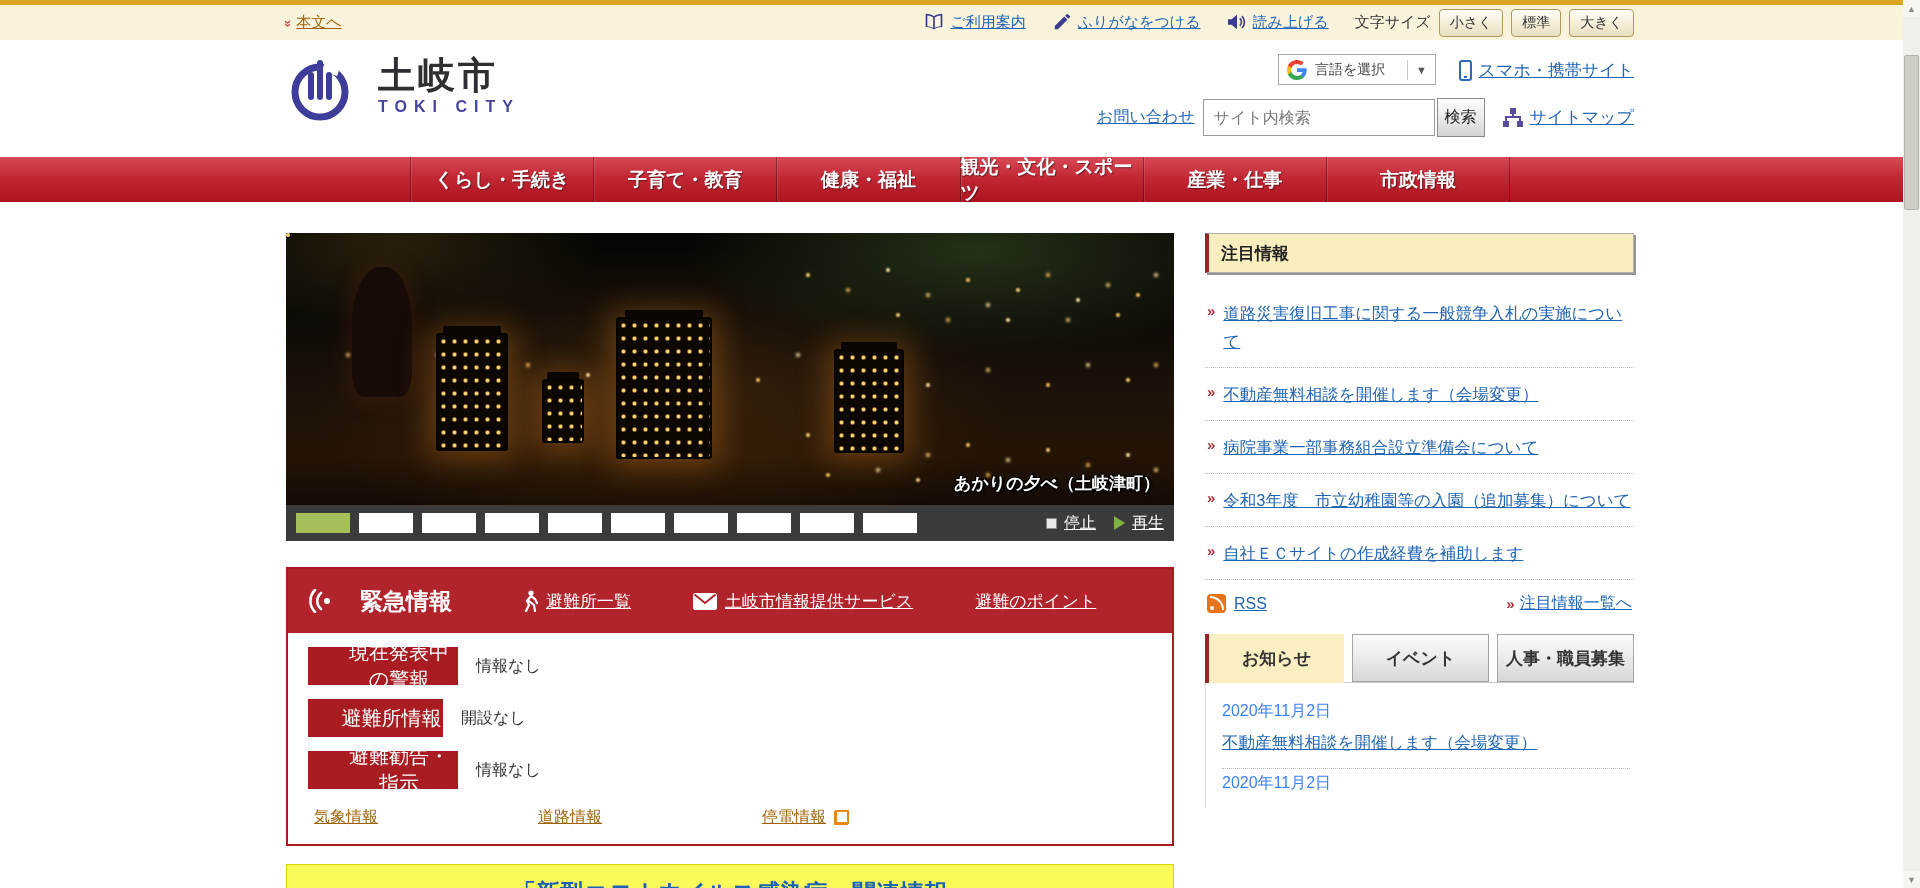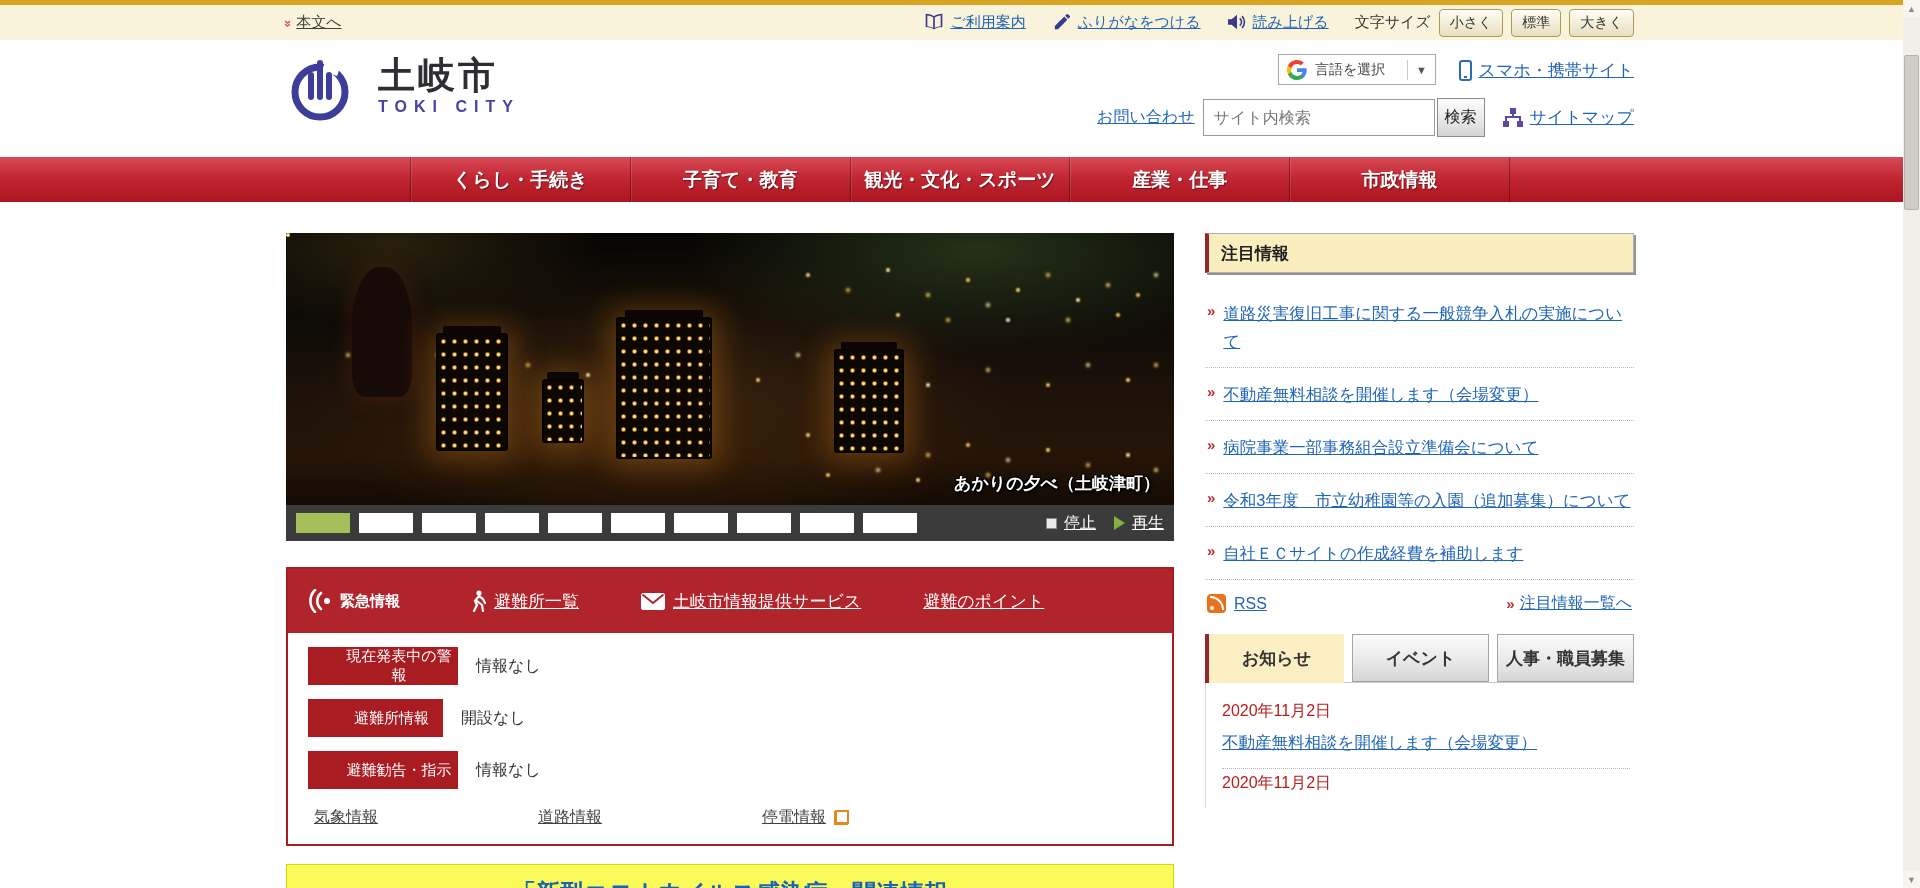--- a/index.html
+++ b/index.html
@@ -1,19 +1,19 @@
 <!DOCTYPE html>
 <html lang="ja"><head>
 <meta charset="utf-8">
 <style>
   * { margin:0; padding:0; box-sizing:border-box; }
   html,body { width:1920px; height:888px; overflow:hidden; background:#fff;
     font-family:"Liberation Sans","DejaVu Sans",sans-serif; }
   a { text-decoration:underline; cursor:pointer; }
-  .link-blue { color:#404040; }
+  .link-blue { color:#a16207; }
 
   
   .topbar { height:40px; background:#faf3dc; border-top:5px solid #d7a522; position:relative; }
   .topbar-inner { width:1348px; margin:0 auto; height:35px; display:flex; align-items:center; }
   .skip-link { display:flex; align-items:center; gap:5px; font-size:15px; }
   .skip-icon { color:#cf4a46; font-size:13px; display:inline-block; transform:rotate(90deg); font-weight:bold; letter-spacing:-2px; }
   .topbar-right { margin-left:auto; display:flex; align-items:center; gap:26px; }
   .util-link { display:flex; gap:6px; font-size:15px; color:#2166b5; }
   .util-icon { width:20px; height:18px; flex:0 0 auto; }
   .fontsize-group { display:flex; align-items:center; gap:8px; }
@@ -97,28 +97,28 @@
   .pg.active { background:#a5c05b; }
   .pager-controls { margin-left:auto; display:flex; align-items:center; gap:18px; }
   .ctl { display:flex; align-items:center; gap:7px; color:#fff; font-size:16px; }
   .ctl a { color:#fff; }
   .stop-icon { width:11px; height:11px; background:#e9e9e9; border:1px solid #8a8a8a; }
   .play-icon { width:0; height:0; border-left:11px solid #7fb23e; border-top:7px solid transparent; border-bottom:7px solid transparent; }
 
   
   .emergency { margin-top:26px; border:2px solid #a81c22; }
   .em-head { background:#b2242c; height:64px; display:flex; align-items:center; padding:0 20px; }
-  .em-title { display:flex; align-items:center; gap:6px; color:#fff; font-size:15px; font-weight:bold; }
+  .em-title { display:flex; align-items:center; gap:26px; color:#fff; font-size:23px; font-weight:bold; }
   .em-links { display:flex; align-items:center; margin-left:70px; gap:62px; }
   .em-link { display:flex; align-items:center; gap:8px; color:#fff; font-size:17px; }
   .em-link a { color:#fff; }
   .em-body { background:#fff; padding:14px 20px 16px; }
   .em-grid { display:flex; flex-wrap:wrap; }
   .em-cell { display:flex; align-items:center; width:455px; margin-bottom:14px; }
-  .em-btn { width:150px; height:38px; background:#a81c22; color:#fff; font-size:15px; display:flex;
+  .em-btn { width:150px; height:38px; background:#a81c22; color:#fff; font-size:20px; display:flex;
     align-items:center; justify-content:center; border:none; cursor:pointer;padding-left:32px; }
   .em-val { font-size:16px; color:#333; margin-left:18px; }
   .em-foot { display:flex; margin-top:4px; padding-left:6px; }
   .em-foot .fl { width:224px; font-size:16px; display:flex; align-items:center; gap:4px; }
   .ext-icon { width:15px; height:15px; position:relative; display:inline-block; margin-left:4px; }
   .ext-icon::before { content:""; position:absolute; left:0; bottom:0; width:10px; height:10px; border:2px solid #e8881a; background:#fff; }
   .ext-icon::after { content:""; position:absolute; right:0; top:0; width:10px; height:10px; border:2px solid #e8881a; background:#fff; }
 
   
   .corona { margin-top:18px; height:57px; background:#fafa5a; border:1px solid #d8d800;
@@ -143,21 +143,21 @@
   .more-link a { font-size:16px; color:#2166b5; }
 
   .tabs { margin-top:20px; display:flex; gap:8px; }
   .tab { flex:1; height:48px; display:flex; align-items:center; justify-content:center; font-size:17px;
     font-weight:bold; color:#333; cursor:pointer; border:1px solid #a5a5a5;
     background:linear-gradient(180deg,#fbfbfb 0%,#e9e9e9 55%,#d6d6d6 100%); }
   .tab.active { background:#faeec2; border:none; border-left:4px solid #96242e; height:49px; margin-bottom:-1px; position:relative; z-index:1; }
   .tab-content { border-top:1px solid #c9c9c9; border-left:1px solid #d9d9d9; padding:14px 4px 0 16px; }
   .news-item { padding:4px 0 14px; border-bottom:1px dotted #b9b9b9; }
   .news-item:last-child { border-bottom:none; }
-  .news-date { font-size:16px; color:#b91c1c; }
+  .news-date { font-size:16px; color:#3b82f6; }
   .news-title { display:inline-block; margin-top:10px; font-size:16.5px; color:#2166b5; }
 
   
   .scrollbar { position:fixed; top:0; right:0; width:17px; height:888px; background:#f0efe9; z-index:50; }
   .sb-btn { width:17px; height:17px; display:flex; align-items:center; justify-content:center;
     color:#8a8a8a; font-size:9px; background:#f6f5f0; cursor:pointer; }
   .sb-btn.down { position:absolute; bottom:0; }
   .sb-thumb { position:absolute; top:55px; left:1px; width:15px; height:155px; background:#cfcdc6;
     border:1px solid #b5b3ac; border-radius:2px; cursor:grab; }
 </style>
@@ -247,20 +247,21 @@
         <a>サイトマップ</a>
       </span>
     </div>
   </div>
 </div>
 
 <div class="nav">
   <div class="nav-inner">
     <div class="nav-item">くらし・手続き</div>
     <div class="nav-item">子育て・教育</div>
+    <div class="nav-item">健康・福祉</div>
     <div class="nav-item">観光・文化・スポーツ</div>
     <div class="nav-item">産業・仕事</div>
     <div class="nav-item">市政情報</div>
   </div>
 </div>
 
 <div class="main">
 
   <div class="left-col">
     <div class="slider">

